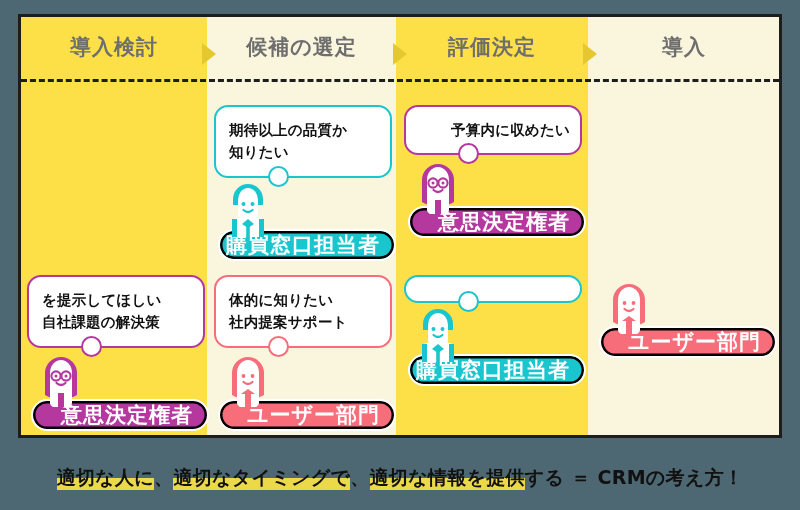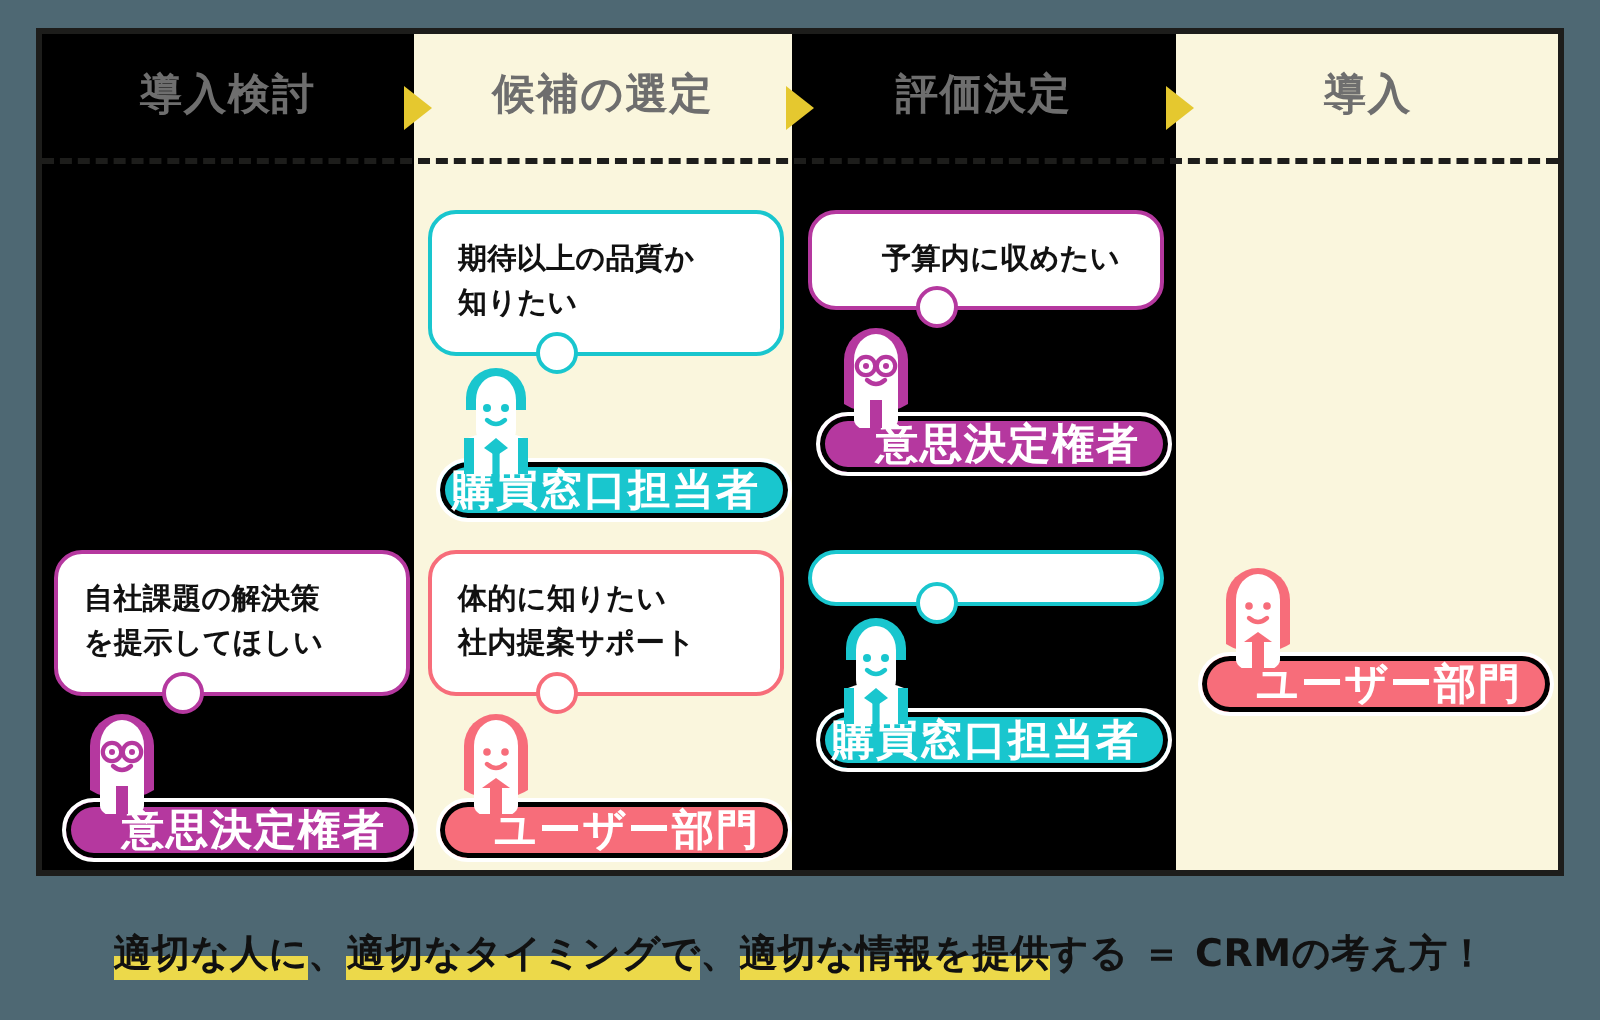--- a/index.html
+++ b/index.html
@@ -15,21 +15,21 @@
     position: relative;
     width: 800px; height: 510px;
     background: #4e6873;
   }
 
   
   #panel {
     position: absolute;
     left: 18px; top: 14px;
     width: 764px; height: 424px;
-    background: #000000;
+    background: #fde047;
     border: 3px solid #1d1d1b;
     overflow: hidden;
   }
 
   
   .col-bg {
     position: absolute;
     top: 0; bottom: 0;
     background: #faf6dd;
   }
@@ -87,21 +87,21 @@
   .cell.col4 { left: 574px; }
   .cell.rowTop { top: 88px; }
   .cell.rowBot { top: 258px; }
 
   
   .bubble {
     position: relative;
     background: #ffffff;
     border: 2.5px solid #000;
     border-radius: 14px;
-    padding: 12px 20px 12px 13px;
+    padding: 12px 10px 12px 13px;
     font-size: 14.5px;
     font-weight: bold;
     line-height: 1.55;
     color: #111;
     letter-spacing: 0.2px;
   }
   .bubble .line { display: block; white-space: nowrap; }
 
   
   .tail-big, .tail-small {
@@ -243,22 +243,22 @@
       <line x1="21.6" y1="27" x2="22.4" y2="27" stroke="#b5389f" stroke-width="2.1"></line>
       <circle cx="17" cy="27" r="1.5" fill="#b5389f"></circle>
       <circle cx="27" cy="27" r="1.5" fill="#b5389f"></circle>
       <path d="M17.5 34 q4.5 4 9 0" stroke="#b5389f" stroke-width="2.2" fill="none" stroke-linecap="round"></path>
       <rect x="19" y="44" width="6" height="14" fill="#b5389f"></rect>
     </svg></div>
           </div>
         </div>
         <div class="cell col1 rowBot">
           <div class="bubble" style="border-color: rgb(181, 56, 159);">
+            <span class="line">を提示してほしい</span>
             <span class="line">自社課題の解決策</span>
-            <span class="line">を提示してほしい</span>
             <div class="tail-big" style="border-color: rgb(181, 56, 159);"></div>
             <div class="tail-small" style="border-color: rgb(181, 56, 159);"></div>
           </div>
           <div class="persona">
             <div class="pill" style="background: rgb(181, 56, 159);">
               <span class="pill-label">意思決定権者</span>
             </div>
             <div class="avatar"><svg viewBox="0 0 44 58" width="44" height="58">
       <path d="M6 46 V24 a16 16 0 0 1 32 0 V46 q-6 4 -16 4 t-16 -4 z" fill="#b5389f"></path>
       <path d="M11 24 a11 13 0 0 1 22 0 v16 a11 9 0 0 1 -22 0 z" fill="#fff"></path>

